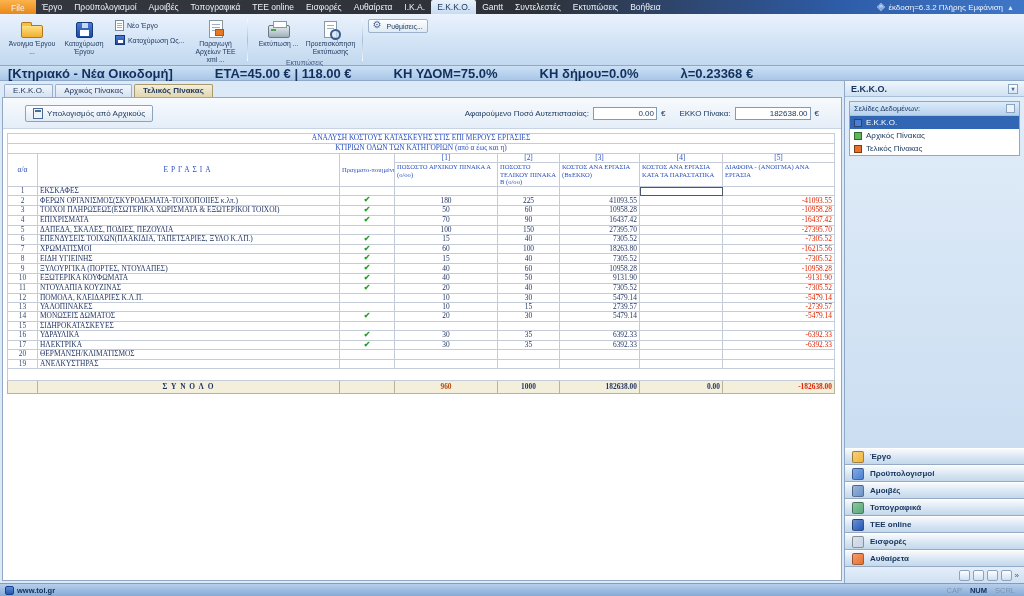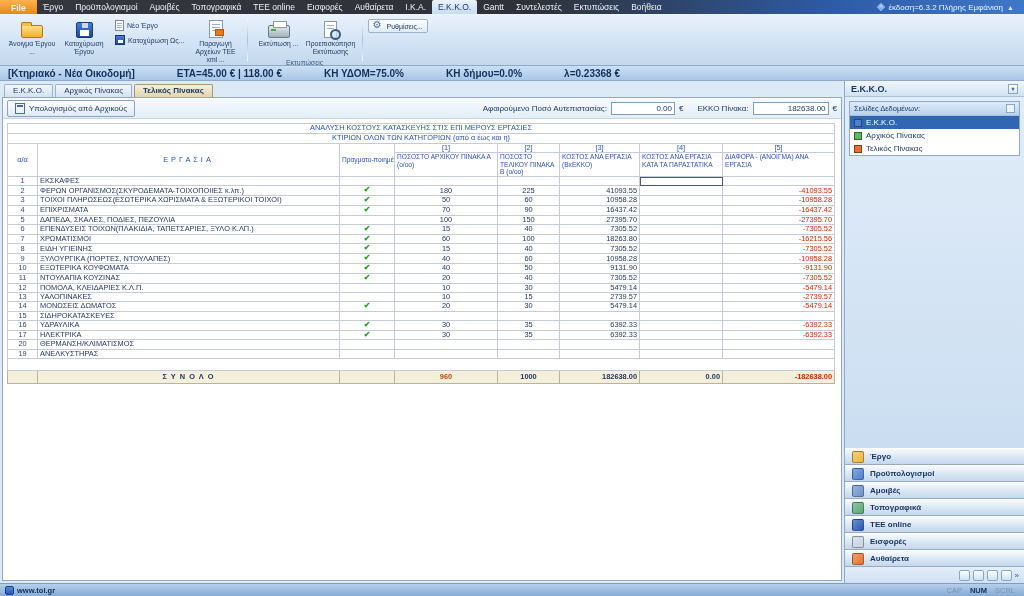--- a/index.html
+++ b/index.html
@@ -3,21 +3,21 @@
 <meta charset="utf-8">
 <style>
 * { box-sizing:border-box; margin:0; padding:0; }
 html,body { width:1024px; height:596px; overflow:hidden; }
 body { font-family:"Liberation Sans",sans-serif; display:flex; flex-direction:column; background:#cfdef0; font-size:8px; color:#1c2f5e; }
 
 
 .titlebar { height:14px; flex:none; display:flex; align-items:stretch; background:linear-gradient(90deg,#34383e 0%,#2e3238 52%,#2e5ca8 82%,#3f77c8 100%); color:#eef3fa; font-size:8.5px; white-space:nowrap; }
 .menu-items { display:flex; align-items:stretch; }
 .menu-item { display:flex; align-items:center; padding:0 6px; cursor:default; }
-.menu-item.file { background:linear-gradient(#fbb34d,#e8820f); font-weight:bold; padding:8px 11px; }
+.menu-item.file { background:linear-gradient(#fbb34d,#e8820f); font-weight:normal; padding:8px 11px; }
 .menu-item.active { background:linear-gradient(#eaf2fb,#c6dcf2); color:#16345e; border-radius:2px 2px 0 0; }
 .version-area { margin-left:auto; display:flex; align-items:center; gap:4px; padding-right:10px; font-size:8px; }
 .diamond-ic { width:6px; height:6px; background:linear-gradient(135deg,#d8e8fa,#6a9ad8); transform:rotate(45deg); border:1px solid #9ec0ea; }
 .chev-up-ic { font-size:7px; color:#d8e6f8; }
 
 
 .ribbon { height:52px; flex:none; display:flex; align-items:stretch; background:linear-gradient(#eaf2fc,#d3e4f6 55%,#c2d8ee); border-bottom:1px solid #8fa8c8; padding:2px 4px 0; }
 .rgroup { display:flex; flex-direction:column; padding:0 2px; }
 .rrow { display:flex; flex:1; align-items:stretch; }
 .rlabel { height:10px; line-height:10px; font-size:7px; color:#3c5a82; text-align:center; white-space:nowrap; }
@@ -44,41 +44,41 @@
 .ic-printer-icon { width:22px; height:13px; margin-top:7px; margin-bottom:2px; background:linear-gradient(#e6ecf0,#9fb0ba); border:1px solid #6a7a84; border-radius:2px; }
 .ic-printer-icon::before { content:""; position:absolute; left:4px; top:-5px; width:12px; height:5px; background:#fff; border:1px solid #8a9aa4; }
 .ic-printer-icon::after { content:""; position:absolute; left:2px; top:3px; width:5px; height:2px; background:#50a050; }
 .ic-print-preview-icon { width:13px; height:17px; margin-top:3px; margin-bottom:2px; background:#fff; border:1px solid #8a9aa4; }
 .ic-print-preview-icon::before { content:""; position:absolute; left:2px; top:3px; width:7px; height:1px; background:#9ab0c4; box-shadow:0 3px 0 #9ab0c4; }
 .ic-print-preview-icon::after { content:""; position:absolute; right:-5px; bottom:-3px; width:7px; height:7px; border:2px solid #3a5a8a; border-radius:50%; background:rgba(205,225,245,.7); }
 .ic-settings-icon { width:11px; height:11px; }
 .ic-settings-icon::before { content:"\2699"; position:absolute; left:0; top:-2px; font-size:10px; color:#4a6a9a; }
 
 
-.infobar { height:15px; flex:none; display:flex; align-items:center; gap:42px; padding:0 8px; background:linear-gradient(#cce0f5,#a9c6e8); border-bottom:1px solid #8fa8c8; font-size:10px; font-weight:bold; color:#12305c; white-space:nowrap; }
+.infobar { height:15px; flex:none; display:flex; align-items:center; gap:42px; padding:0 8px; background:linear-gradient(#cce0f5,#a9c6e8); border-bottom:1px solid #8fa8c8; font-size:13px; font-weight:bold; color:#12305c; white-space:nowrap; }
 
 
 .main { flex:1; display:flex; min-height:0; }
 .content { width:844px; flex:none; display:flex; flex-direction:column; background:#dce9f7; padding:0 2px 2px; }
 .tabs { height:16px; flex:none; display:flex; align-items:flex-end; gap:2px; padding:2px 2px 0; }
 .tab { font-size:8px; color:#1f3a60; padding:1px 8px 2px; background:linear-gradient(#f2f6fb,#d4e2f2); border:1px solid #9ab0cc; border-bottom:none; border-radius:2px 2px 0 0; cursor:default; white-space:nowrap; }
 .tab.active { background:linear-gradient(#f4eedc,#e2d6ae); border-color:#a89a6a; font-weight:bold; }
 .content-body { flex:1; display:flex; flex-direction:column; background:#fff; border:1px solid #91a7c4; min-height:0; }
-.toolbar { height:21px; flex:none; display:flex; align-items:center; gap:5px; padding:0 4px; background:linear-gradient(#f7fafd,#e4eef8); border-bottom:1px solid #c8d4e2; white-space:nowrap; }
+.toolbar { height:31px; flex:none; display:flex; align-items:center; gap:5px; padding:0 22px; background:linear-gradient(#f7fafd,#e4eef8); border-bottom:1px solid #c8d4e2; white-space:nowrap; }
 .calc-btn { display:flex; align-items:center; gap:4px; font-size:8px; color:#1f3a60; border:1px solid #8aa4c0; background:linear-gradient(#fdfeff,#dfeaf5); padding:2px 7px; border-radius:2px; cursor:default; }
 .ic-calc-icon { width:10px; height:11px; background:#eef3fa; border:1px solid #4a6a9a; }
 .ic-calc-icon::before { content:""; position:absolute; left:1px; top:1px; width:6px; height:2px; background:#4a6a9a; }
 .toolbar .right-fields { margin-left:auto; display:flex; align-items:center; gap:4px; font-size:8px; color:#16345e; }
 .field-input { height:13px; border:1px solid #7f9db9; background:#fff; font-family:inherit; font-size:8px; color:#16345e; text-align:right; padding:0 2px; }
 .w-deduct { width:64px; }
 .w-ekko { width:76px; }
 .euro-lbl { margin-right:10px; }
 
 
-.table-area { flex:1; padding:4px 4px 0; overflow:hidden; }
+.table-area { flex:1; padding:4px 4px 0; overflow:hidden;font-family:Liberation Serif, serif; }
 table.grid { border-collapse:collapse; table-layout:fixed; width:827px; font-size:7.4px; color:#1c2f5e; }
 .grid td { border:1px solid #c4ccd8; padding:0 2px; height:9px; line-height:1.1; overflow:hidden; white-space:nowrap; }
 .t-title td { color:#2b50c0; text-align:center; height:10px; border-color:#c4ccd8; }
 .h-aa, .h-erg, .h-done { color:#2b50c0; text-align:center; vertical-align:middle; white-space:normal; }
 .h-erg { letter-spacing:3px; }
 .h-done { font-size:6.6px; line-height:1.15; }
 .h-num { color:#2b50c0; text-align:center; height:9px; }
 .t-heads td { color:#2b50c0; font-size:6.6px; white-space:normal; vertical-align:top; line-height:1.15; height:24px; text-align:left; }
 .c-aa { text-align:center; color:#3a4a6a; }
 .c-name { text-align:left; }

